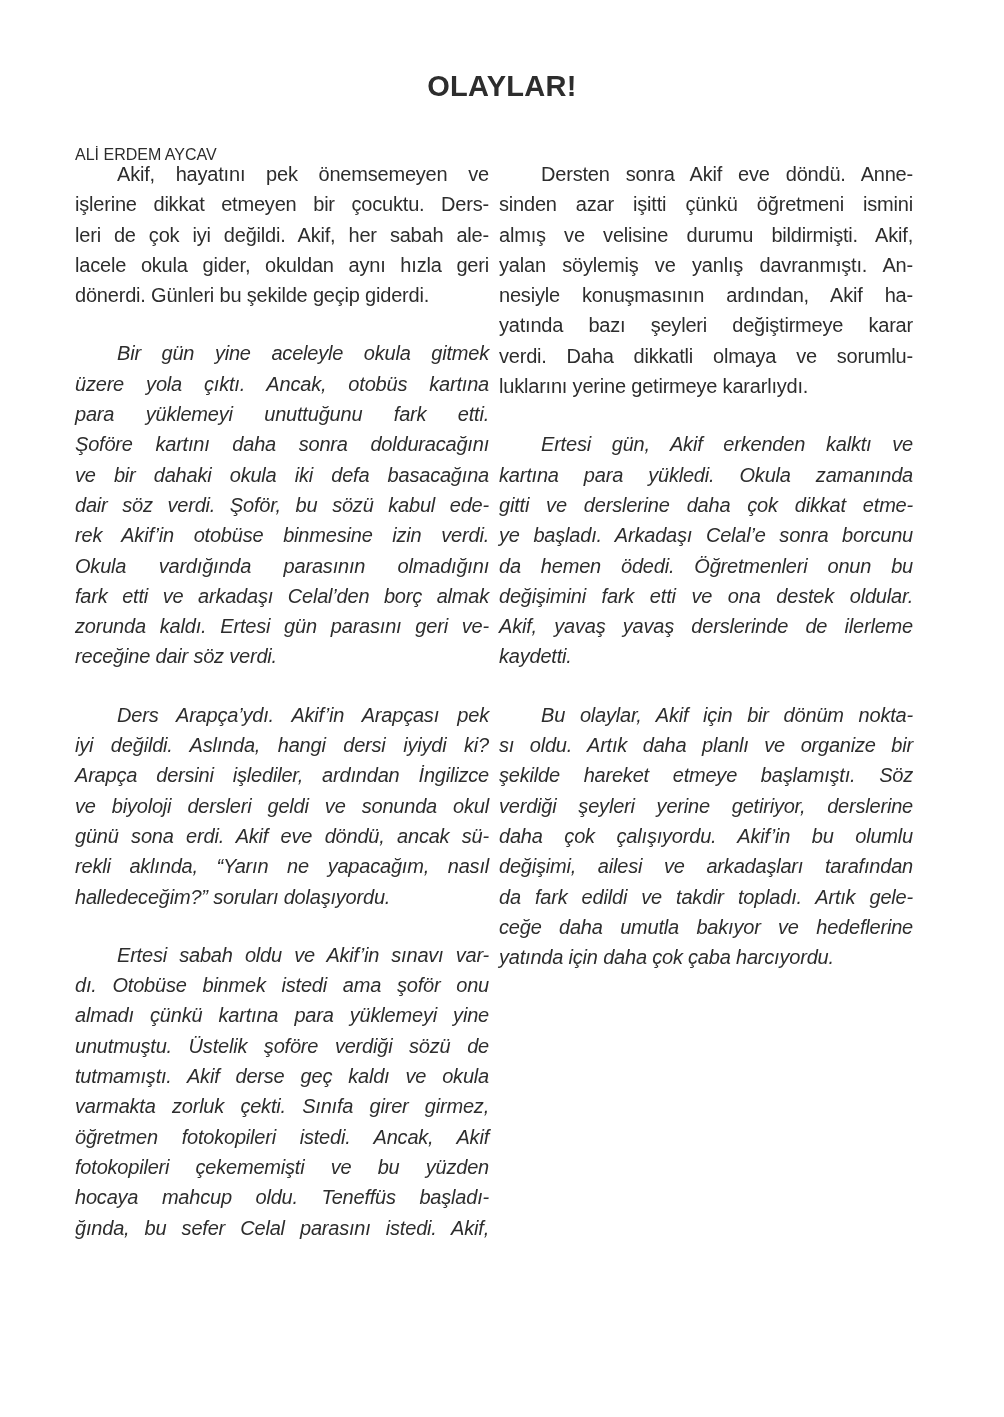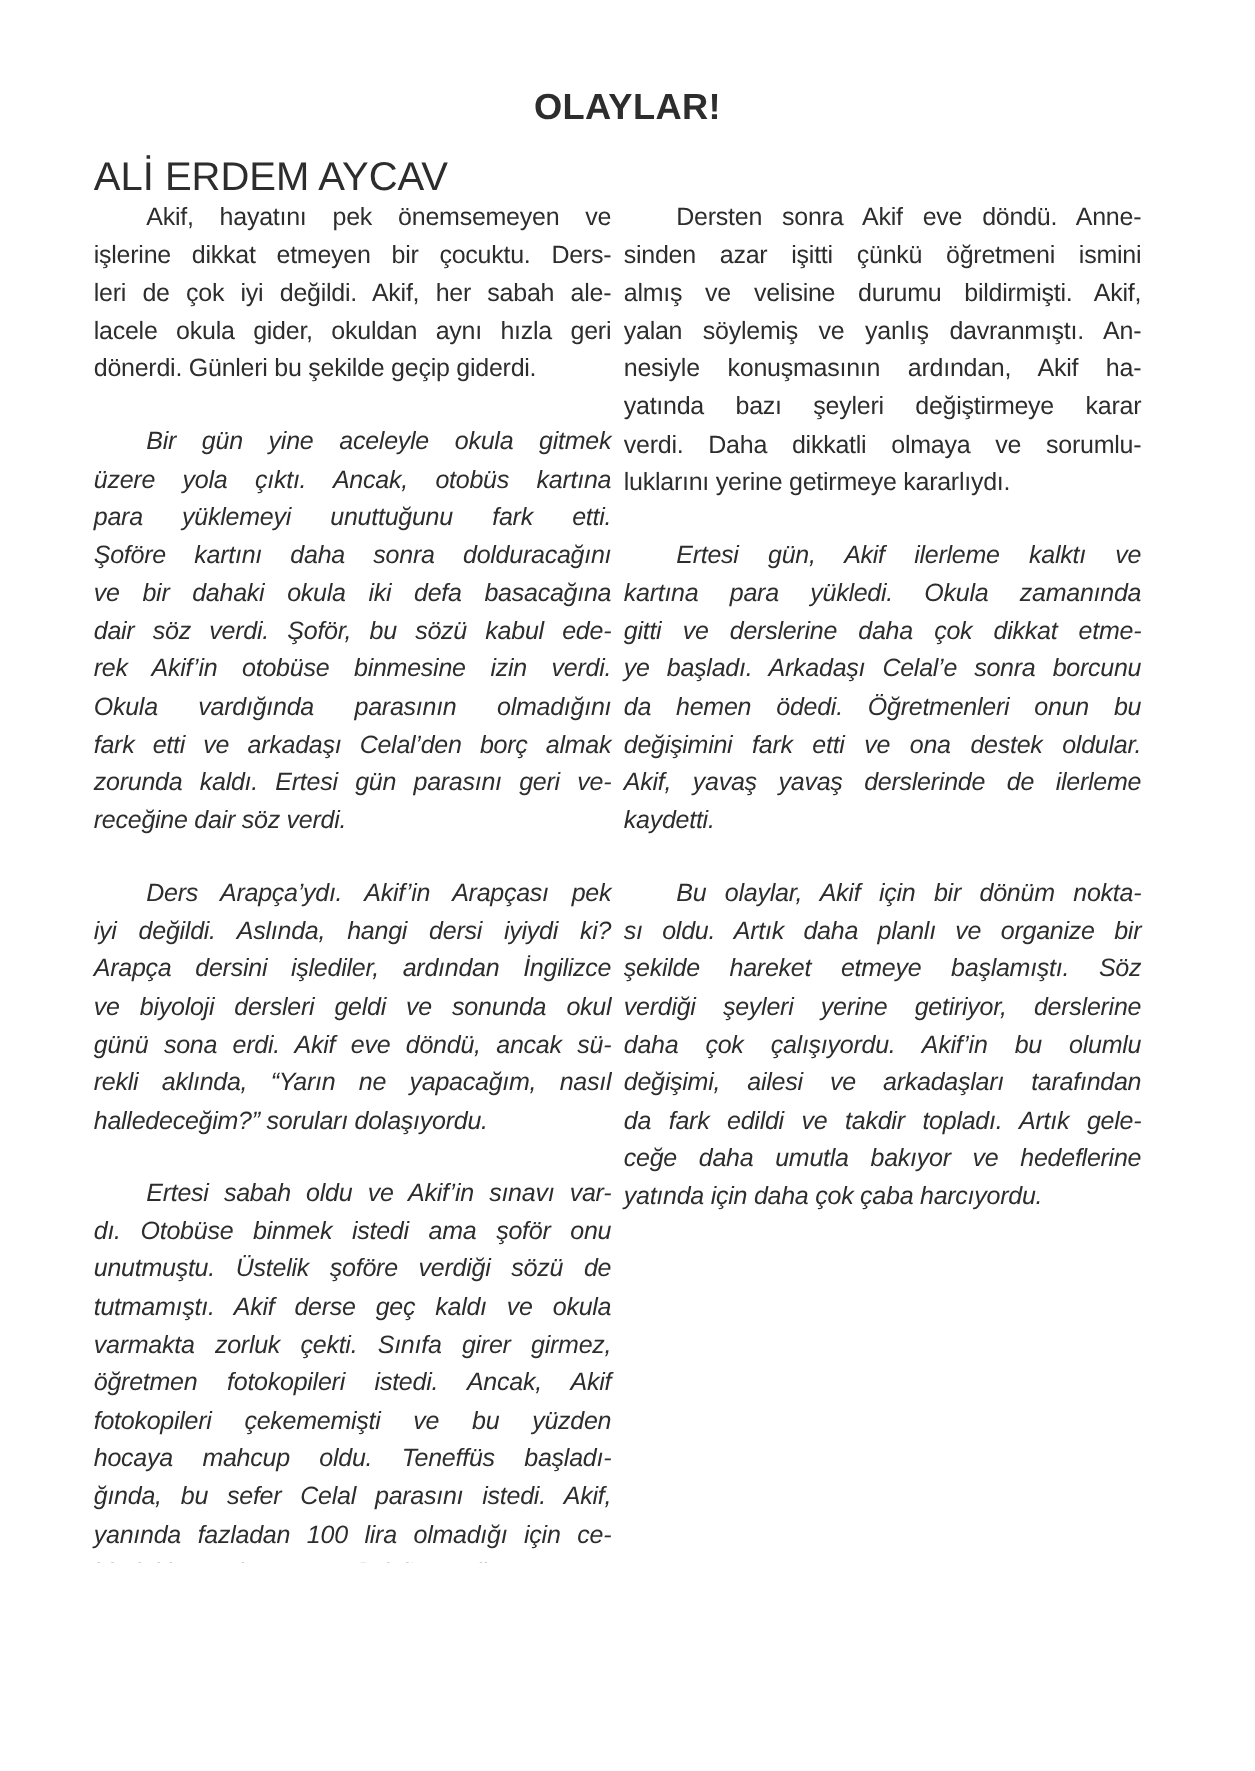--- a/index.html
+++ b/index.html
@@ -22,23 +22,23 @@
     left: 0;
     width: 100%;
     text-align: center;
     font-size: 29px;
     font-weight: bold;
     letter-spacing: 0.3px;
     line-height: 1.1;
   }
   .author {
     position: absolute;
-    top: 126px;
+    top: 140px;
     left: 75px;
-    font-size: 32px;
+    font-size: 16px;
     line-height: 30px;
   }
   .columns {
     position: absolute;
     top: 159px;
     left: 75px;
     display: flex;
     gap: 10px;
   }
   .col {
@@ -108,20 +108,21 @@
           <div class="line just">iyi değildi. Aslında, hangi dersi iyiydi ki?</div>
           <div class="line just">Arapça dersini işlediler, ardından İngilizce</div>
           <div class="line just">ve biyoloji dersleri geldi ve sonunda okul</div>
           <div class="line just">günü sona erdi. Akif eve döndü, ancak sü-</div>
           <div class="line just">rekli aklında, “Yarın ne yapacağım, nasıl</div>
           <div class="line">halledeceğim?” soruları dolaşıyordu.</div>
         </div>
         <div class="para">
           <div class="line indent just">Ertesi sabah oldu ve Akif’in sınavı var-</div>
           <div class="line just">dı. Otobüse binmek istedi ama şoför onu</div>
+          <div class="line just">almadı çünkü kartına para yüklemeyi yine</div>
           <div class="line just">unutmuştu. Üstelik şoföre verdiği sözü de</div>
           <div class="line just">tutmamıştı. Akif derse geç kaldı ve okula</div>
           <div class="line just">varmakta zorluk çekti. Sınıfa girer girmez,</div>
           <div class="line just">öğretmen fotokopileri istedi. Ancak, Akif</div>
           <div class="line just">fotokopileri çekememişti ve bu yüzden</div>
           <div class="line just">hocaya mahcup oldu. Teneffüs başladı-</div>
           <div class="line just">ğında, bu sefer Celal parasını istedi. Akif,</div>
           <div class="line just">yanında fazladan 100 lira olmadığı için ce-</div>
           <div class="line">bindeki yemek parasını Celal’e verdi.</div>
         </div>
@@ -131,21 +132,21 @@
           <div class="line indent just">Dersten sonra Akif eve döndü. Anne-</div>
           <div class="line just">sinden azar işitti çünkü öğretmeni ismini</div>
           <div class="line just">almış ve velisine durumu bildirmişti. Akif,</div>
           <div class="line just">yalan söylemiş ve yanlış davranmıştı. An-</div>
           <div class="line just">nesiyle konuşmasının ardından, Akif ha-</div>
           <div class="line just">yatında bazı şeyleri değiştirmeye karar</div>
           <div class="line just">verdi. Daha dikkatli olmaya ve sorumlu-</div>
           <div class="line">luklarını yerine getirmeye kararlıydı.</div>
         </div>
         <div class="para">
-          <div class="line indent just">Ertesi gün, Akif ilerleme kalktı ve</div>
+          <div class="line indent just">Ertesi gün, Akif erkenden kalktı ve</div>
           <div class="line just">kartına para yükledi. Okula zamanında</div>
           <div class="line just">gitti ve derslerine daha çok dikkat etme-</div>
           <div class="line just">ye başladı. Arkadaşı Celal’e sonra borcunu</div>
           <div class="line just">da hemen ödedi. Öğretmenleri onun bu</div>
           <div class="line just">değişimini fark etti ve ona destek oldular.</div>
           <div class="line just">Akif, yavaş yavaş derslerinde de ilerleme</div>
           <div class="line">kaydetti.</div>
         </div>
         <div class="para">
           <div class="line indent just">Bu olaylar, Akif için bir dönüm nokta-</div>

